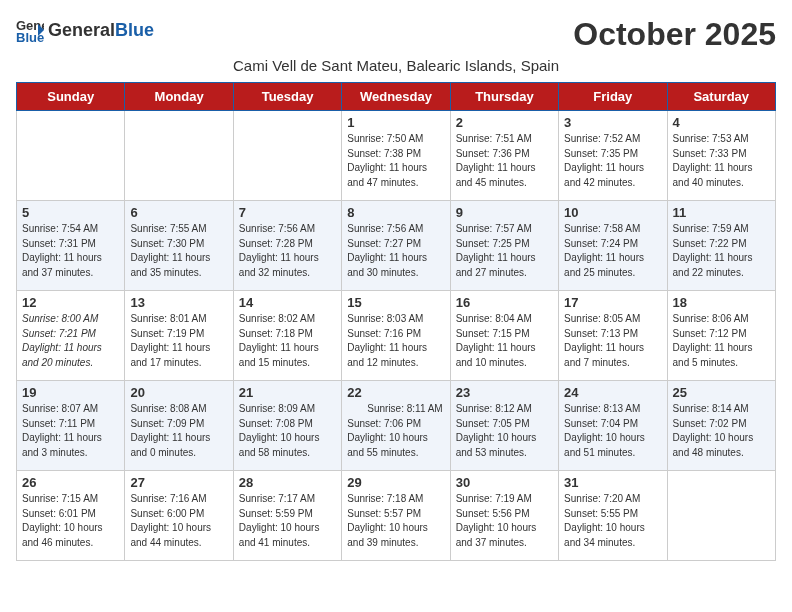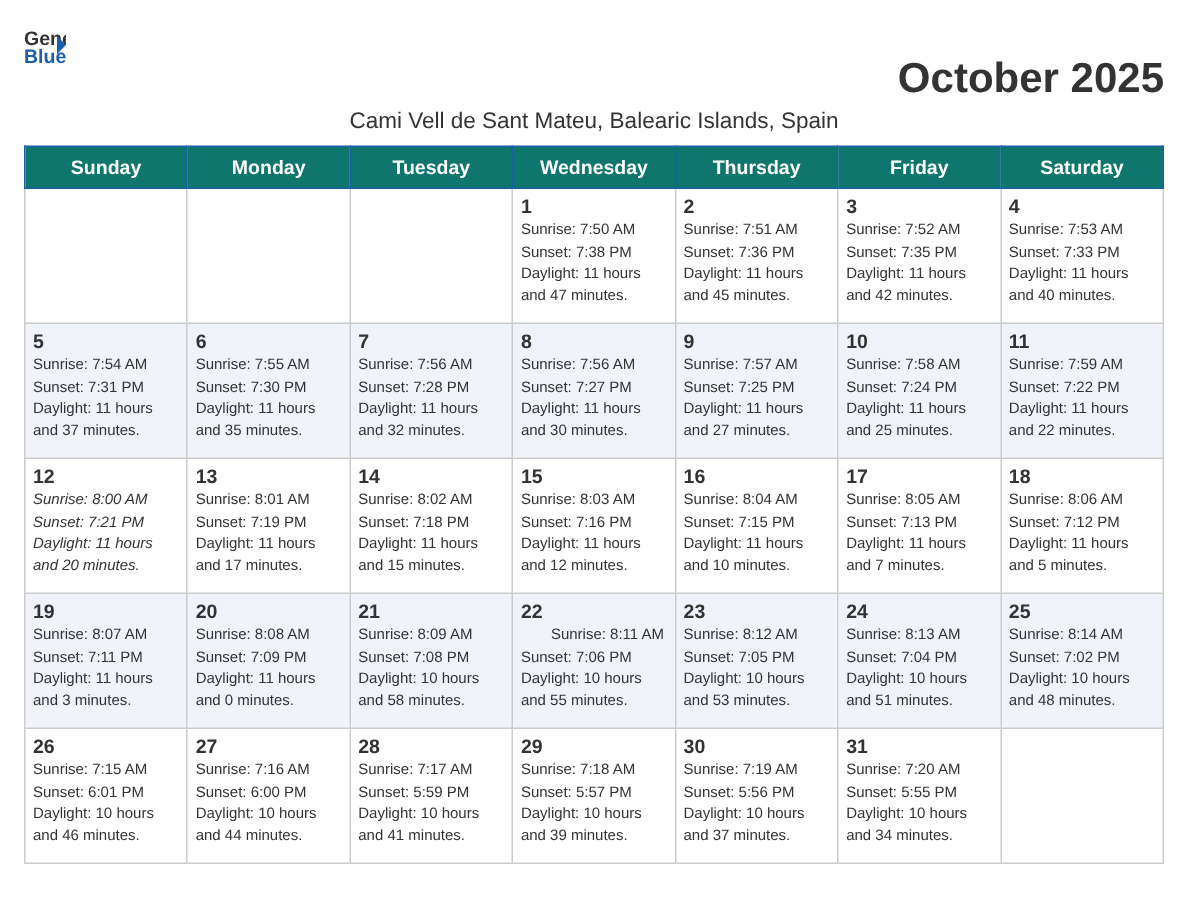--- a/index.html
+++ b/index.html
@@ -31,39 +31,38 @@
       font-size: 18px;
       font-weight: bold;
       color: #1a5fa8;
       line-height: 1;
     }
     .logo-icon {
       width: 28px;
       height: 28px;
     }
     .month-title {
-      font-size: 28px;
+      font-size: 32px;
       font-weight: bold;
       color: #333;
       text-align: right;
-      margin-top: 20px;
     }
     .location-title {
       font-size: 15px;
       color: #333;
       text-align: center;
       margin-bottom: 8px;
     }
     table {
       width: 100%;
       border-collapse: collapse;
       table-layout: fixed;
     }
     .day-header {
-      background-color: #0f766e;
+      background-color: #b91c1c;
       color: #fff;
       text-align: center;
       padding: 6px 4px;
       font-size: 13px;
       font-weight: bold;
       border: 1px solid #1a5fa8;
     }
     td {
       border: 1px solid #ccc;
       vertical-align: top;
@@ -95,20 +94,25 @@
 </head>
 <body>
 
 <div class="header-area">
   <div class="logo">
     <svg class="logo-icon" viewBox="0 0 28 28">
       <text x="0" y="14" font-size="13" font-weight="bold" fill="#333">General</text>
       <text x="0" y="26" font-size="13" font-weight="bold" fill="#1a5fa8">Blue</text>
       <polygon points="22,8 28,14 22,20" fill="#1a5fa8"></polygon>
     </svg>
+    <div>
+      <div>
+        <span class="logo-text-general">General</span><span class="logo-text-blue">Blue</span>
+      </div>
+    </div>
   </div>
   <div class="month-title">October 2025</div>
 </div>
 
 <div class="location-title">Cami Vell de Sant Mateu, Balearic Islands, Spain</div>
 
 <table>
   <thead>
     <tr id="days-header-row">
         <th class="day-header">Sunday</th>

